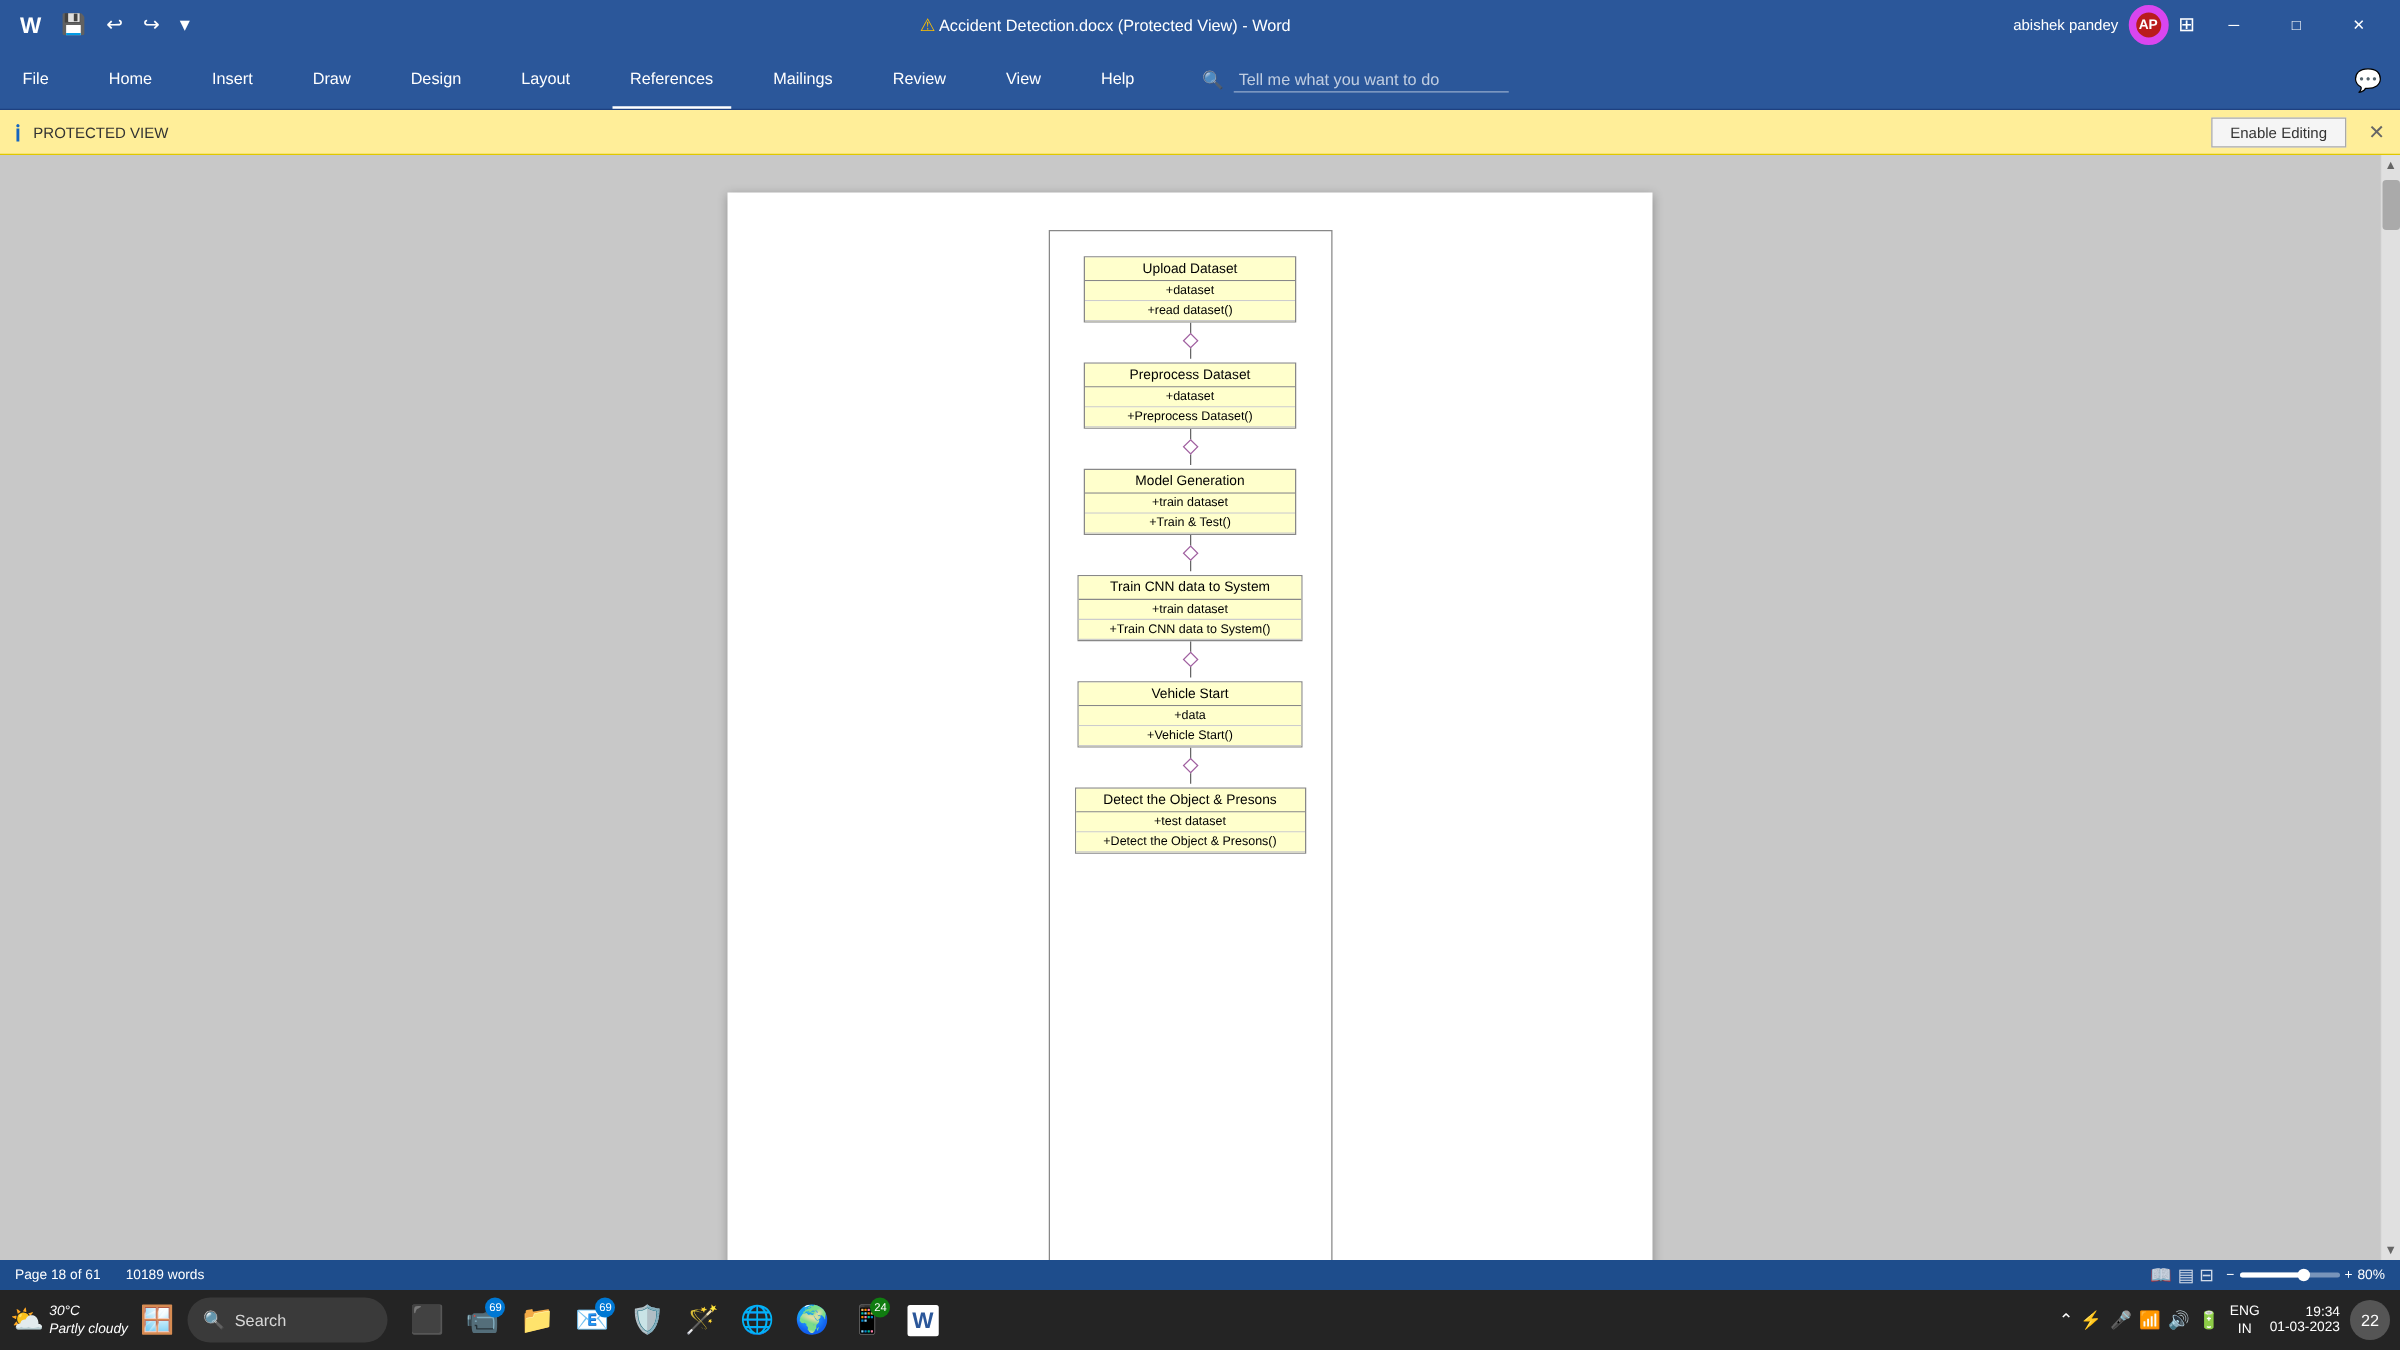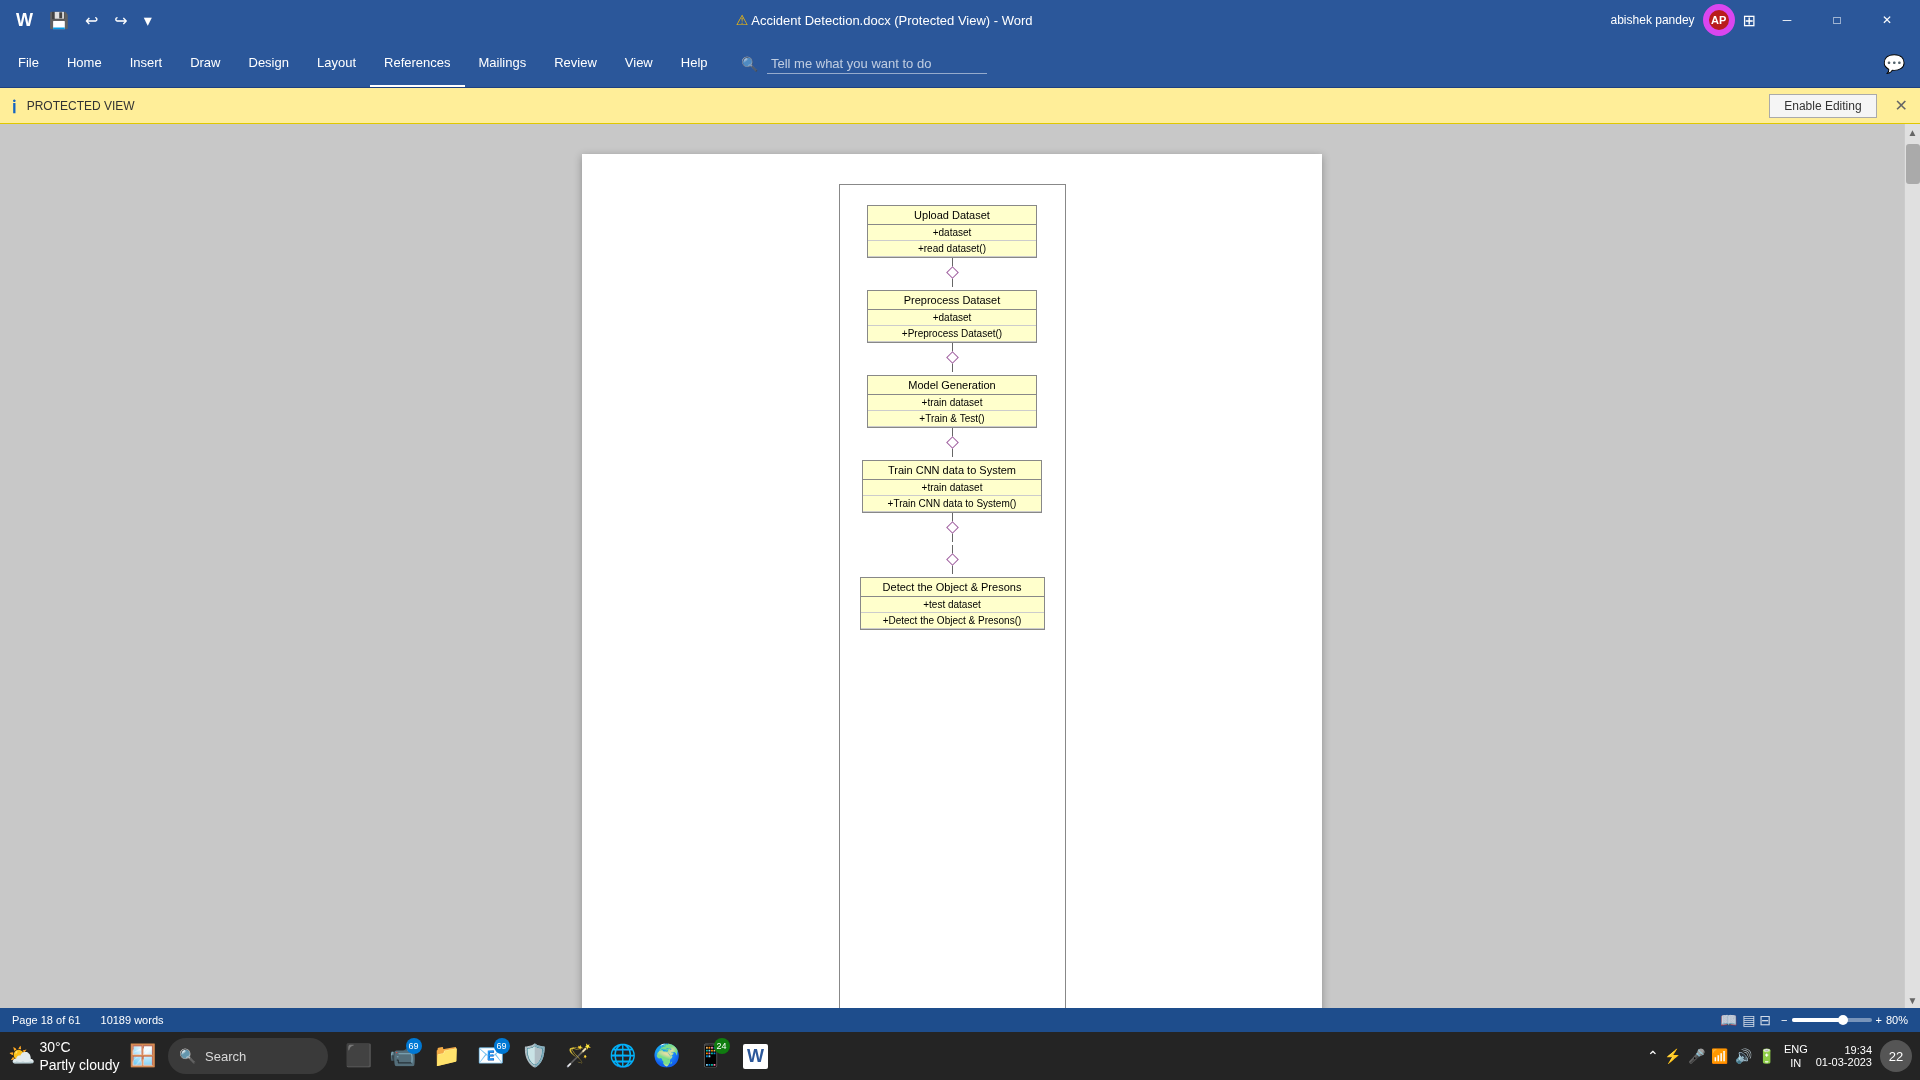--- a/index.html
+++ b/index.html
@@ -28,20 +28,21 @@
 
     
     .ribbon {
       height: 48px;
       background: #2b579a;
       display: flex;
       align-items: stretch;
       padding: 0 4px;
       flex-shrink: 0;
       border-bottom: 1px solid #1e4080;
+      gap: 20px;
     }
     .ribbon-tab {
       display: flex;
       align-items: center;
       padding: 0 14px;
       font-size: 13px;
       color: white;
       cursor: pointer;
       border-bottom: 2px solid transparent;
       position: relative;
@@ -190,21 +191,21 @@
     }
     .badge.green { background: #107c10; }
     .taskbar-right { margin-left: auto; display: flex; align-items: center; gap: 8px; }
     .sys-icons { display: flex; align-items: center; gap: 6px; }
     .sys-icon { color: white; font-size: 14px; cursor: pointer; }
     .taskbar-clock { color: white; font-size: 11px; text-align: right; }
     .lang-indicator { color: white; font-size: 11px; text-align: center; line-height: 1.2; }
     .notify-icon { width: 32px; height: 32px; border-radius: 50%; background: #555; display: flex; align-items: center; justify-content: center; color: white; font-size: 13px; }
     .weather-widget { display: flex; align-items: center; gap: 4px; color: white; }
     .weather-icon { font-size: 22px; }
-    .weather-info { font-size: 14px; line-height: 1.3; }
+    .weather-info { font-size: 11px; line-height: 1.3; font-style: italic; }
   </style>
 </head>
 <body>
 
 <div class="title-bar">
   <div class="title-bar-left">
     <div class="quick-access">
       <span class="qa-btn" style="font-size:18px; font-weight:bold; color:white;">W</span>
       <span class="qa-btn">💾</span>
       <span class="qa-btn">↩</span>
@@ -303,20 +304,25 @@
           <div class="uml-class-attr">+train dataset</div>
           <div class="uml-class-attr">+Train CNN data to System()</div>
         </div>
 
         <div style="display:flex; flex-direction:column; align-items:center; height:32px;">
           <div style="width:1px; height:10px; background:#666;"></div>
           <div style="width:9px; height:9px; border:1.5px solid #a060a0; transform:rotate(45deg); background:white;"></div>
           <div style="width:1px; height:10px; background:#666;"></div>
         </div>
 
+        <div class="uml-class" style="width:180px;">
+          <div class="uml-class-header">Vehicle Start</div>
+          <div class="uml-class-attr">+data</div>
+          <div class="uml-class-attr">+Vehicle Start()</div>
+        </div>
 
         <div style="display:flex; flex-direction:column; align-items:center; height:32px;">
           <div style="width:1px; height:10px; background:#666;"></div>
           <div style="width:9px; height:9px; border:1.5px solid #a060a0; transform:rotate(45deg); background:white;"></div>
           <div style="width:1px; height:10px; background:#666;"></div>
         </div>
 
         <div class="uml-class" style="width:185px;">
           <div class="uml-class-header">Detect the Object &amp; Presons</div>
           <div class="uml-class-attr">+test dataset</div>

